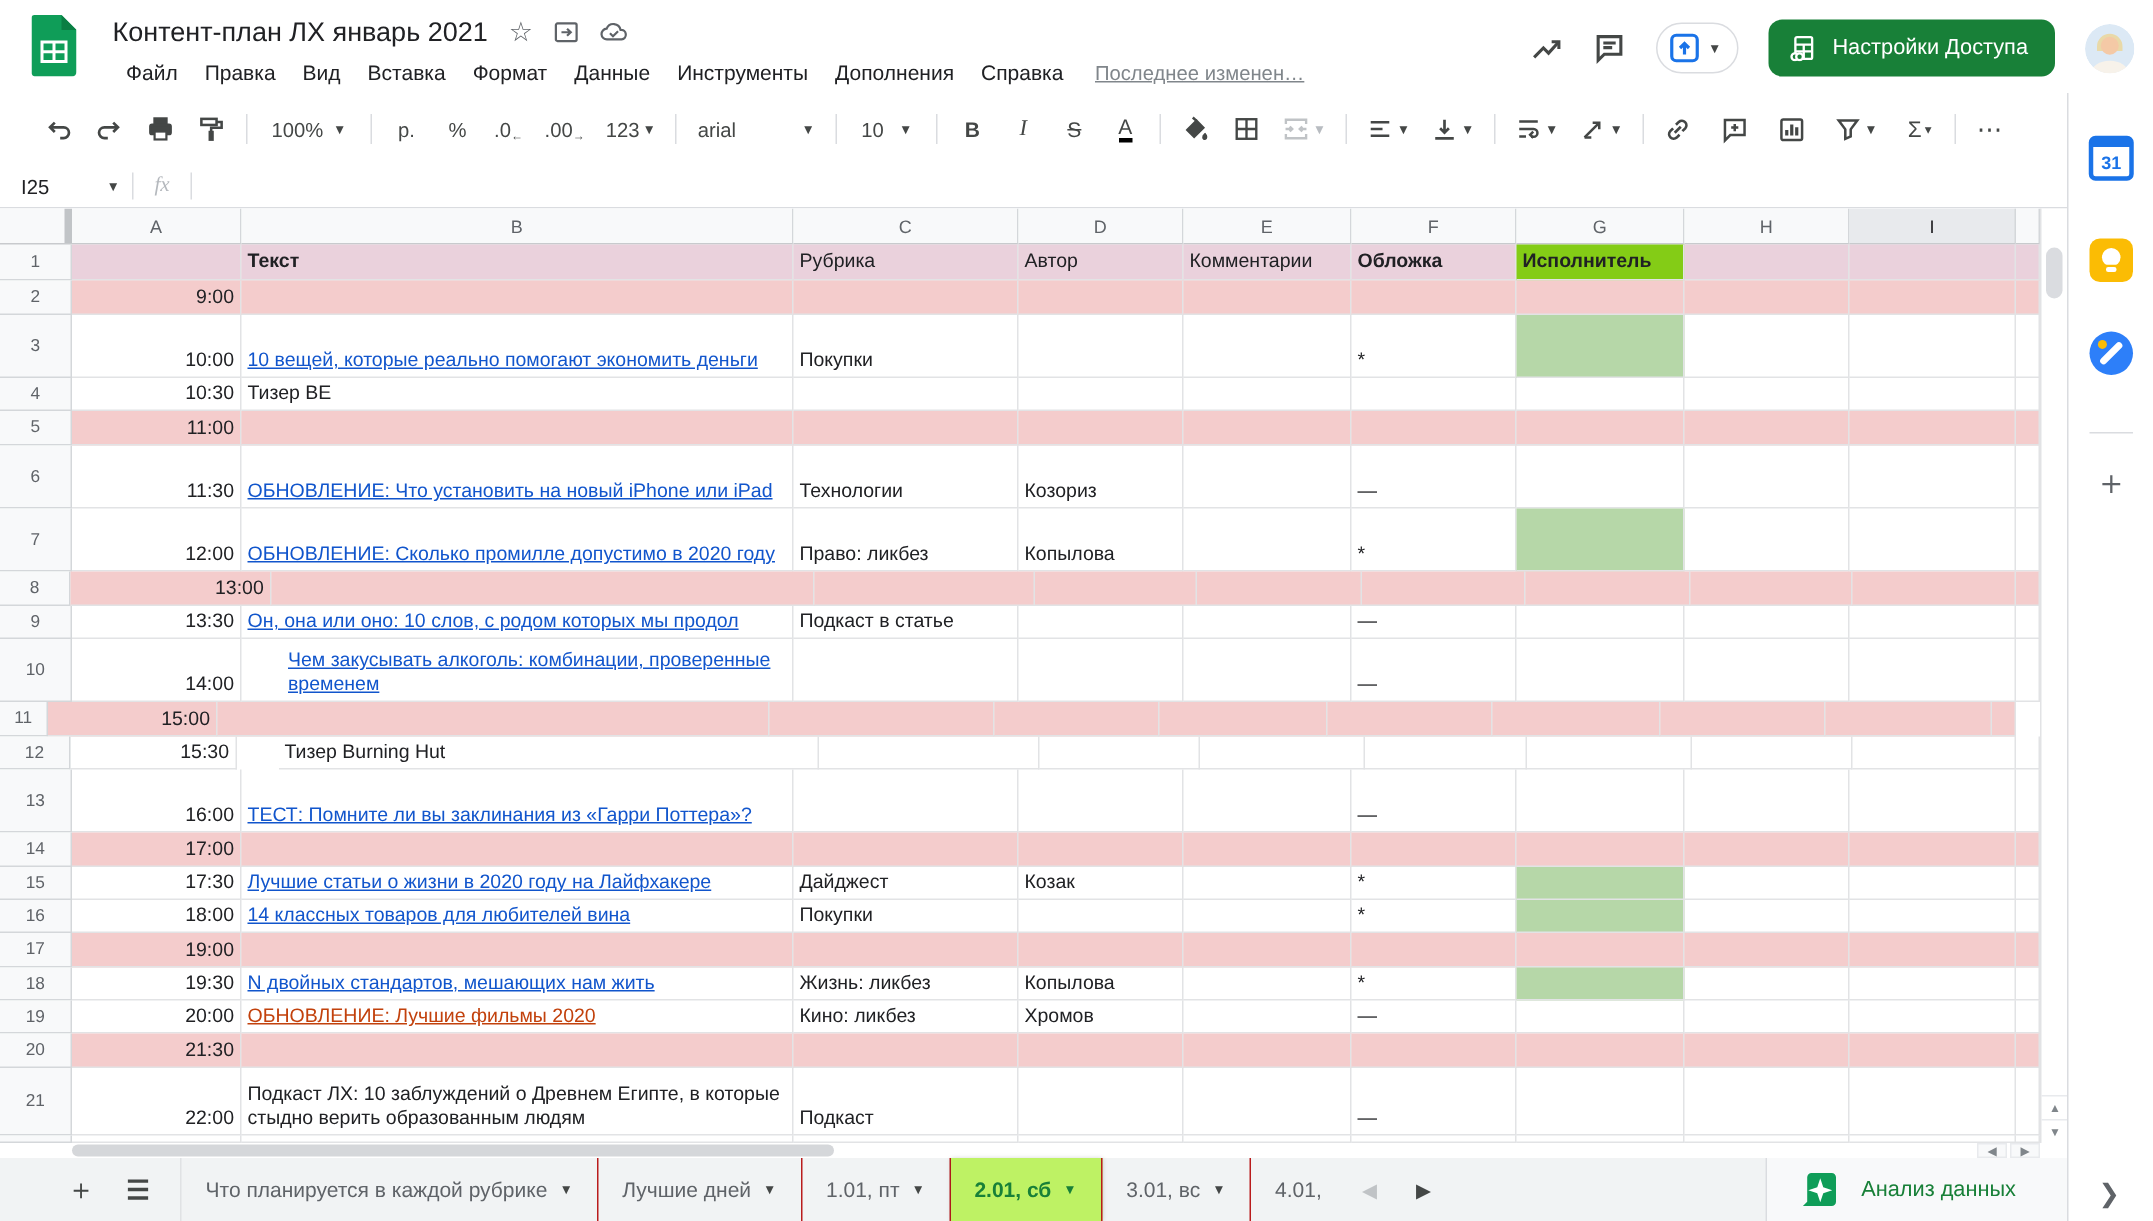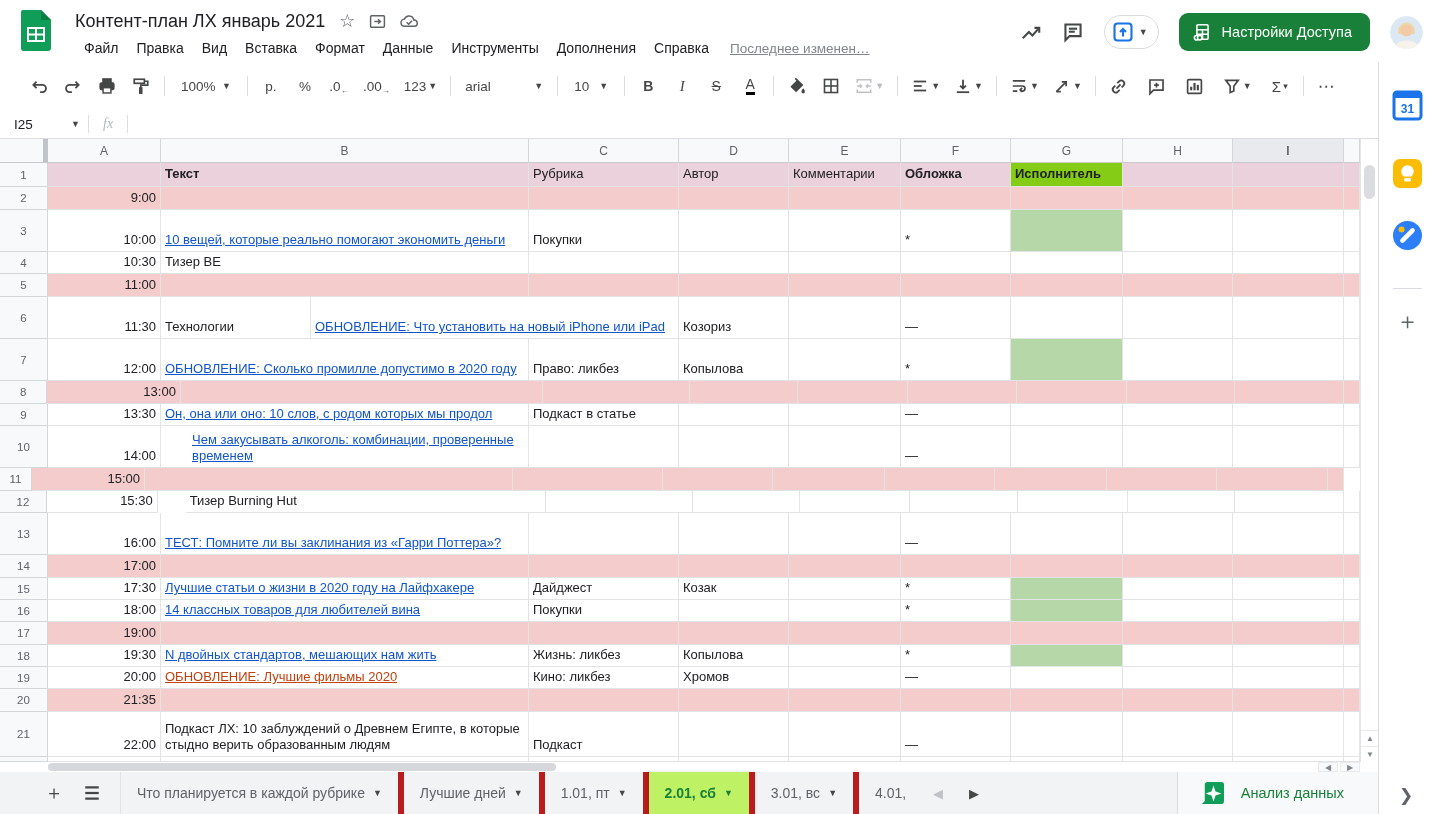--- a/index.html
+++ b/index.html
@@ -84,21 +84,21 @@
   .hbtn { position:absolute; top:0; width:20px; height:10px; display:flex; align-items:center;
     justify-content:center; font-size:8px; color:#80868b; background:#f8f9fa; border:1px solid #e8eaed; }
 
   
   .tabbar { position:absolute; top:772px; left:0; width:1378px; height:42px; background:#f1f3f4;
     display:flex; align-items:stretch; }
   .tab-tools { display:flex; align-items:center; gap:10px; padding:0 14px 0 40px; }
   .tool-ic { width:28px; height:28px; display:flex; align-items:center; justify-content:center;
     color:#444746; font-size:19px; border-radius:50%; }
   .sheettab { display:flex; align-items:center; gap:8px; padding:0 16px; font-size:14px; color:#5f6368;
-    font-weight:500; border-right:6px solid #b91c1c; white-space:nowrap; }
+    font-weight:500; border-right:1px solid #b91c1c; white-space:nowrap; }
   .sheettab.first { border-left:1px solid #e0e2e4; }
   .sheettab.active { background:#bef264; color:#188038; font-weight:700; box-shadow:0 0 3px rgba(0,0,0,.15); }
   .sheettab.active .caret { color:#188038; }
   .sheettab.clipped { width:54px; overflow:hidden; padding-right:0; border-right:none; }
   .tabnav { display:flex; align-items:center; gap:26px; padding:0 20px; color:#444746; font-size:13px; }
   .tabnav .disabled { color:#c0c3c6; }
   .explore { margin-left:auto; display:flex; align-items:center; gap:14px; background:#f8f9fa;
     border-left:1px solid #dadce0; padding:0 34px 0 22px; }
   .explore-label { color:#188038; font-size:14.5px; font-weight:500; }
 
@@ -489,25 +489,25 @@
       <div class="gcell" style="width: 112px; background: rgb(244, 204, 204);"></div>
       <div class="gcell" style="width: 110px; background: rgb(244, 204, 204);"></div>
       <div class="gcell" style="width: 111px; background: rgb(244, 204, 204);"></div>
       <div class="gcell" style="width: 16px; background: rgb(244, 204, 204);"></div>
     </div>
     <div class="grow" style="height: 42px;">
       <div class="gcell rowhdr" style="width: 48px;">6</div>
       <div class="gcell a-cell" style="width: 113px;">
         <span>11:30</span>
       </div>
+      <div class="gcell" style="width: 368px;">
+        <a class="cell-link" style="color: rgb(17, 85, 204);">ОБНОВЛЕНИЕ: Что установить на новый iPhone или iPad</a>
+      </div>
       <div class="gcell" style="width: 150px;">
         <span>Технологии</span>
-      </div>
-      <div class="gcell" style="width: 368px;">
-        <a class="cell-link" style="color: rgb(17, 85, 204);">ОБНОВЛЕНИЕ: Что установить на новый iPhone или iPad</a>
       </div>
       <div class="gcell" style="width: 110px;">
         <span>Козориз</span>
       </div>
       <div class="gcell" style="width: 112px;"></div>
       <div class="gcell" style="width: 110px;">
         <span>—</span>
       </div>
       <div class="gcell" style="width: 112px;"></div>
       <div class="gcell" style="width: 110px;"></div>
@@ -759,21 +759,21 @@
         <span>—</span>
       </div>
       <div class="gcell" style="width: 112px;"></div>
       <div class="gcell" style="width: 110px;"></div>
       <div class="gcell" style="width: 111px;"></div>
       <div class="gcell" style="width: 16px;"></div>
     </div>
     <div class="grow" style="height: 23px;">
       <div class="gcell rowhdr" style="width: 48px;">20</div>
       <div class="gcell a-cell" style="width: 113px; background: rgb(244, 204, 204);">
-        <span>21:35</span>
+        <span>21:30</span>
       </div>
       <div class="gcell" style="width: 368px; background: rgb(244, 204, 204);"></div>
       <div class="gcell" style="width: 150px; background: rgb(244, 204, 204);"></div>
       <div class="gcell" style="width: 110px; background: rgb(244, 204, 204);"></div>
       <div class="gcell" style="width: 112px; background: rgb(244, 204, 204);"></div>
       <div class="gcell" style="width: 110px; background: rgb(244, 204, 204);"></div>
       <div class="gcell" style="width: 112px; background: rgb(244, 204, 204);"></div>
       <div class="gcell" style="width: 110px; background: rgb(244, 204, 204);"></div>
       <div class="gcell" style="width: 111px; background: rgb(244, 204, 204);"></div>
       <div class="gcell" style="width: 16px; background: rgb(244, 204, 204);"></div>

